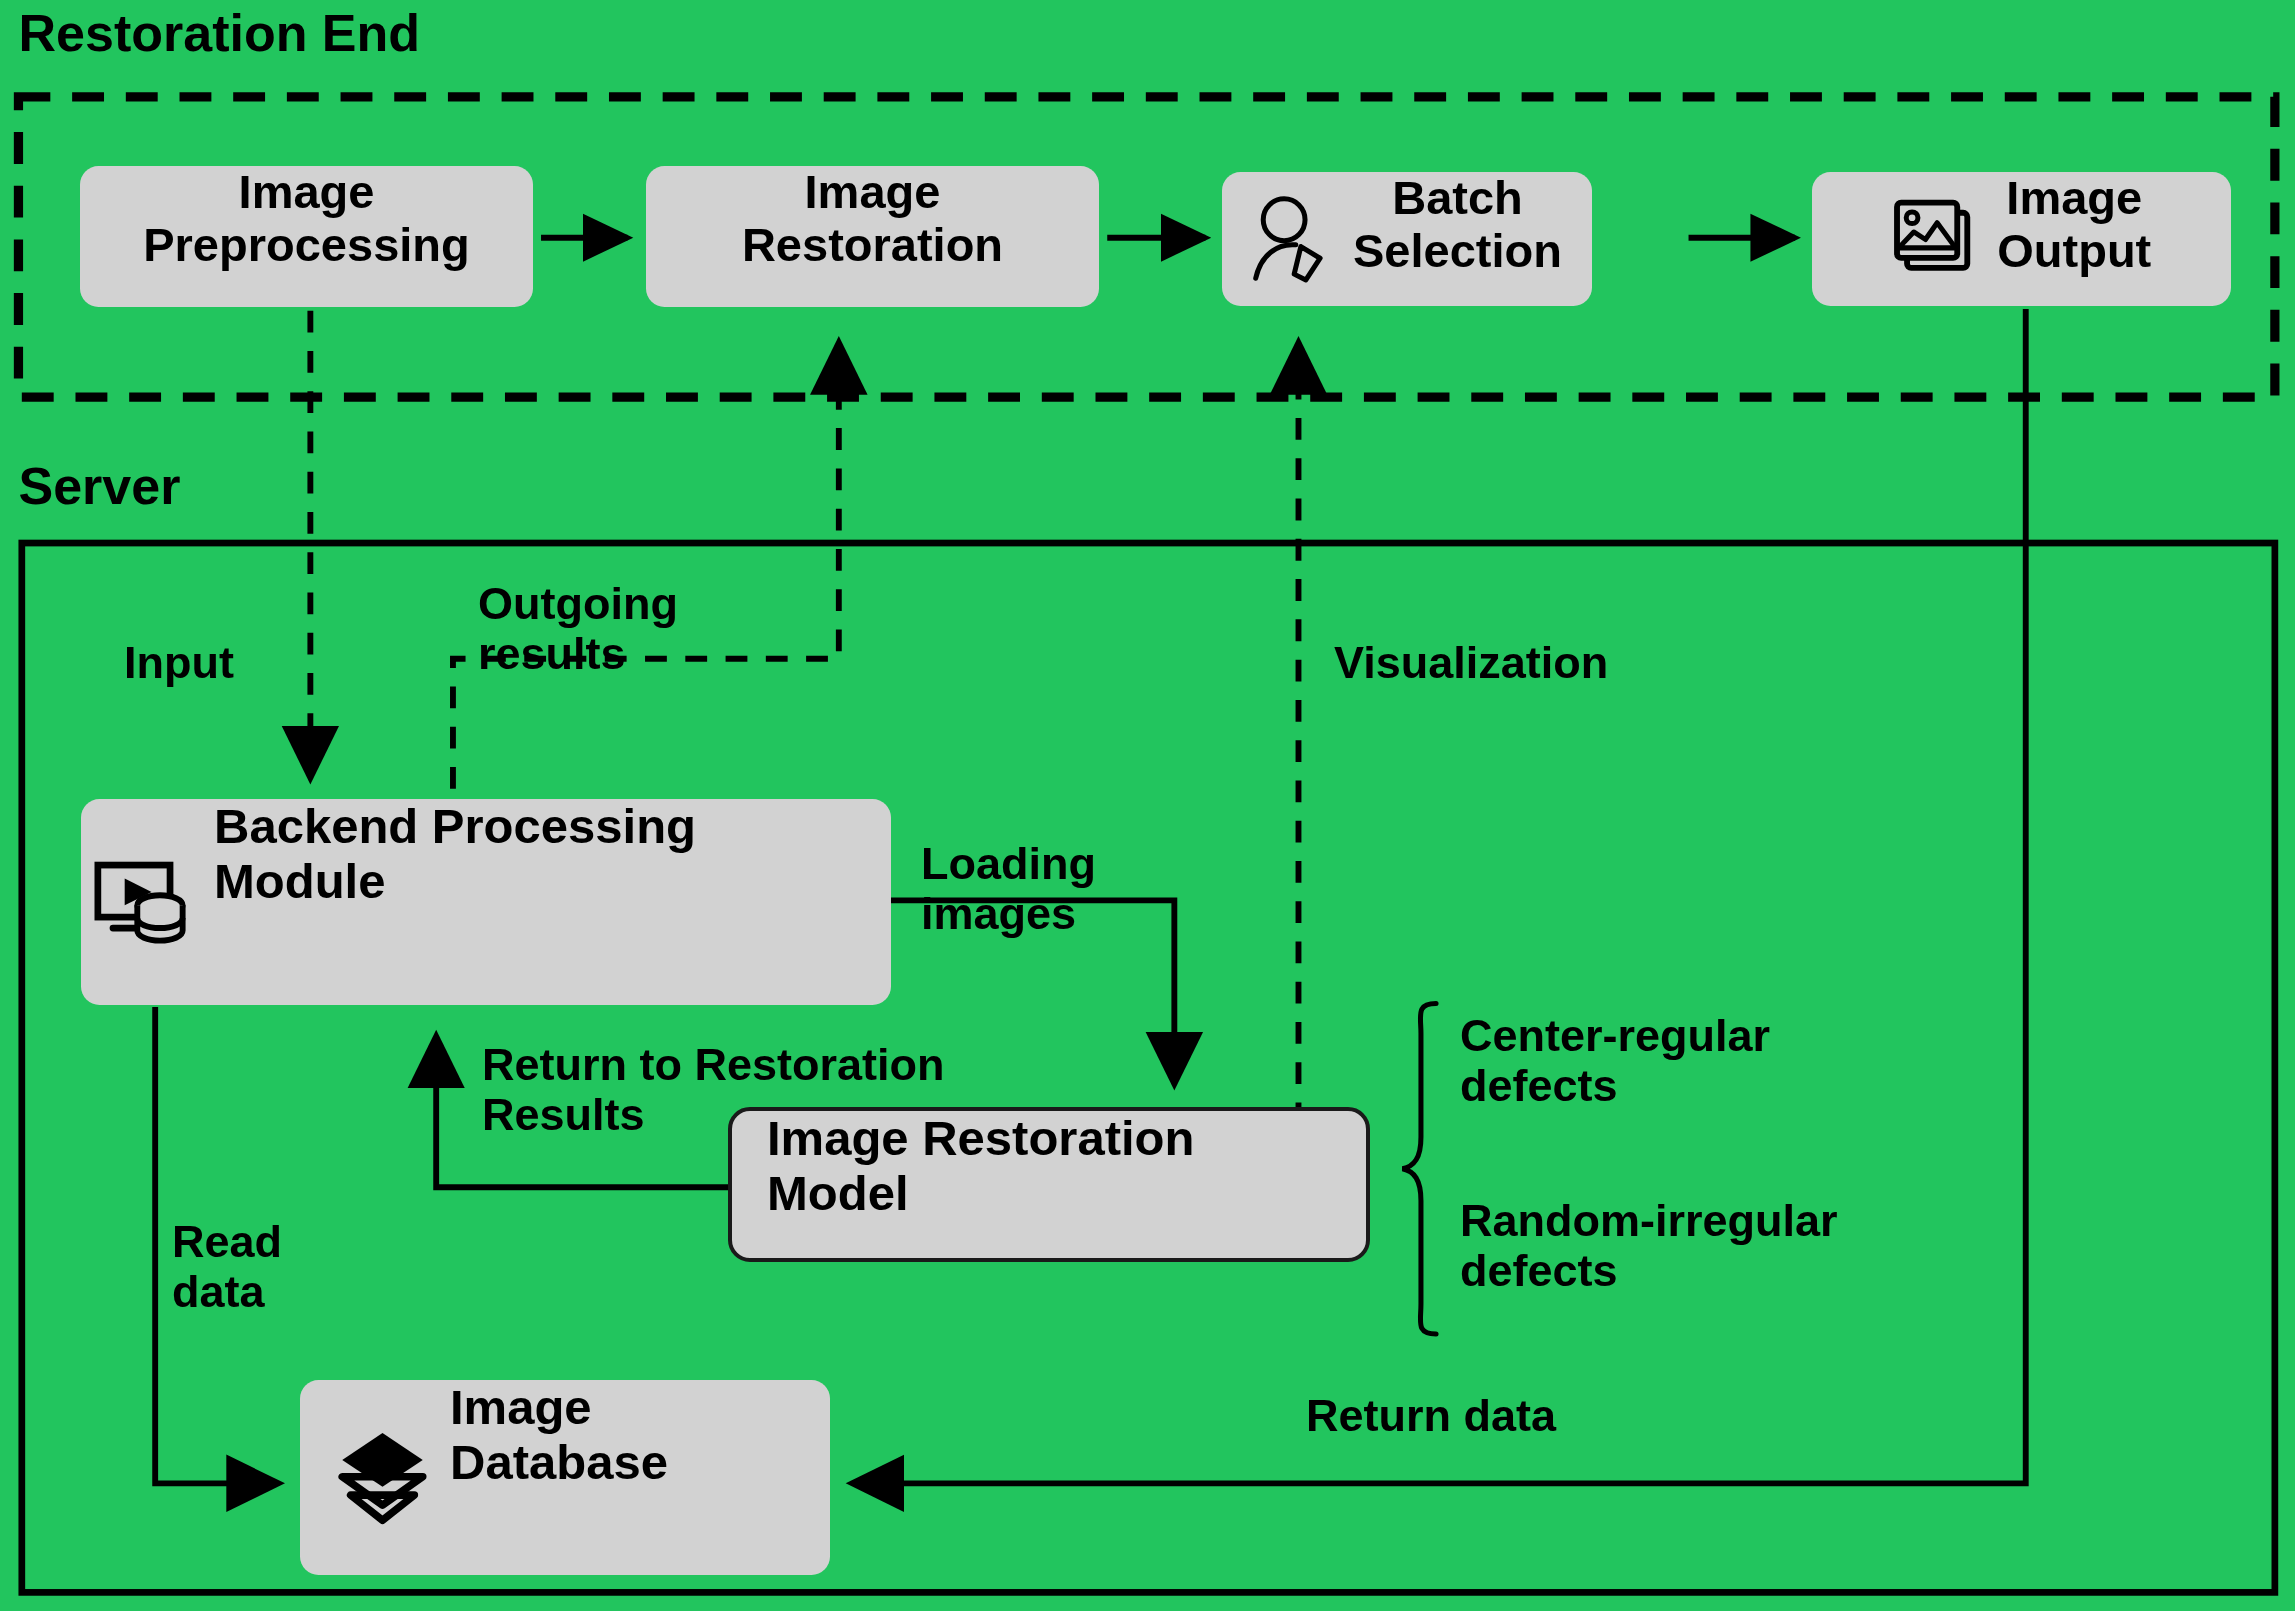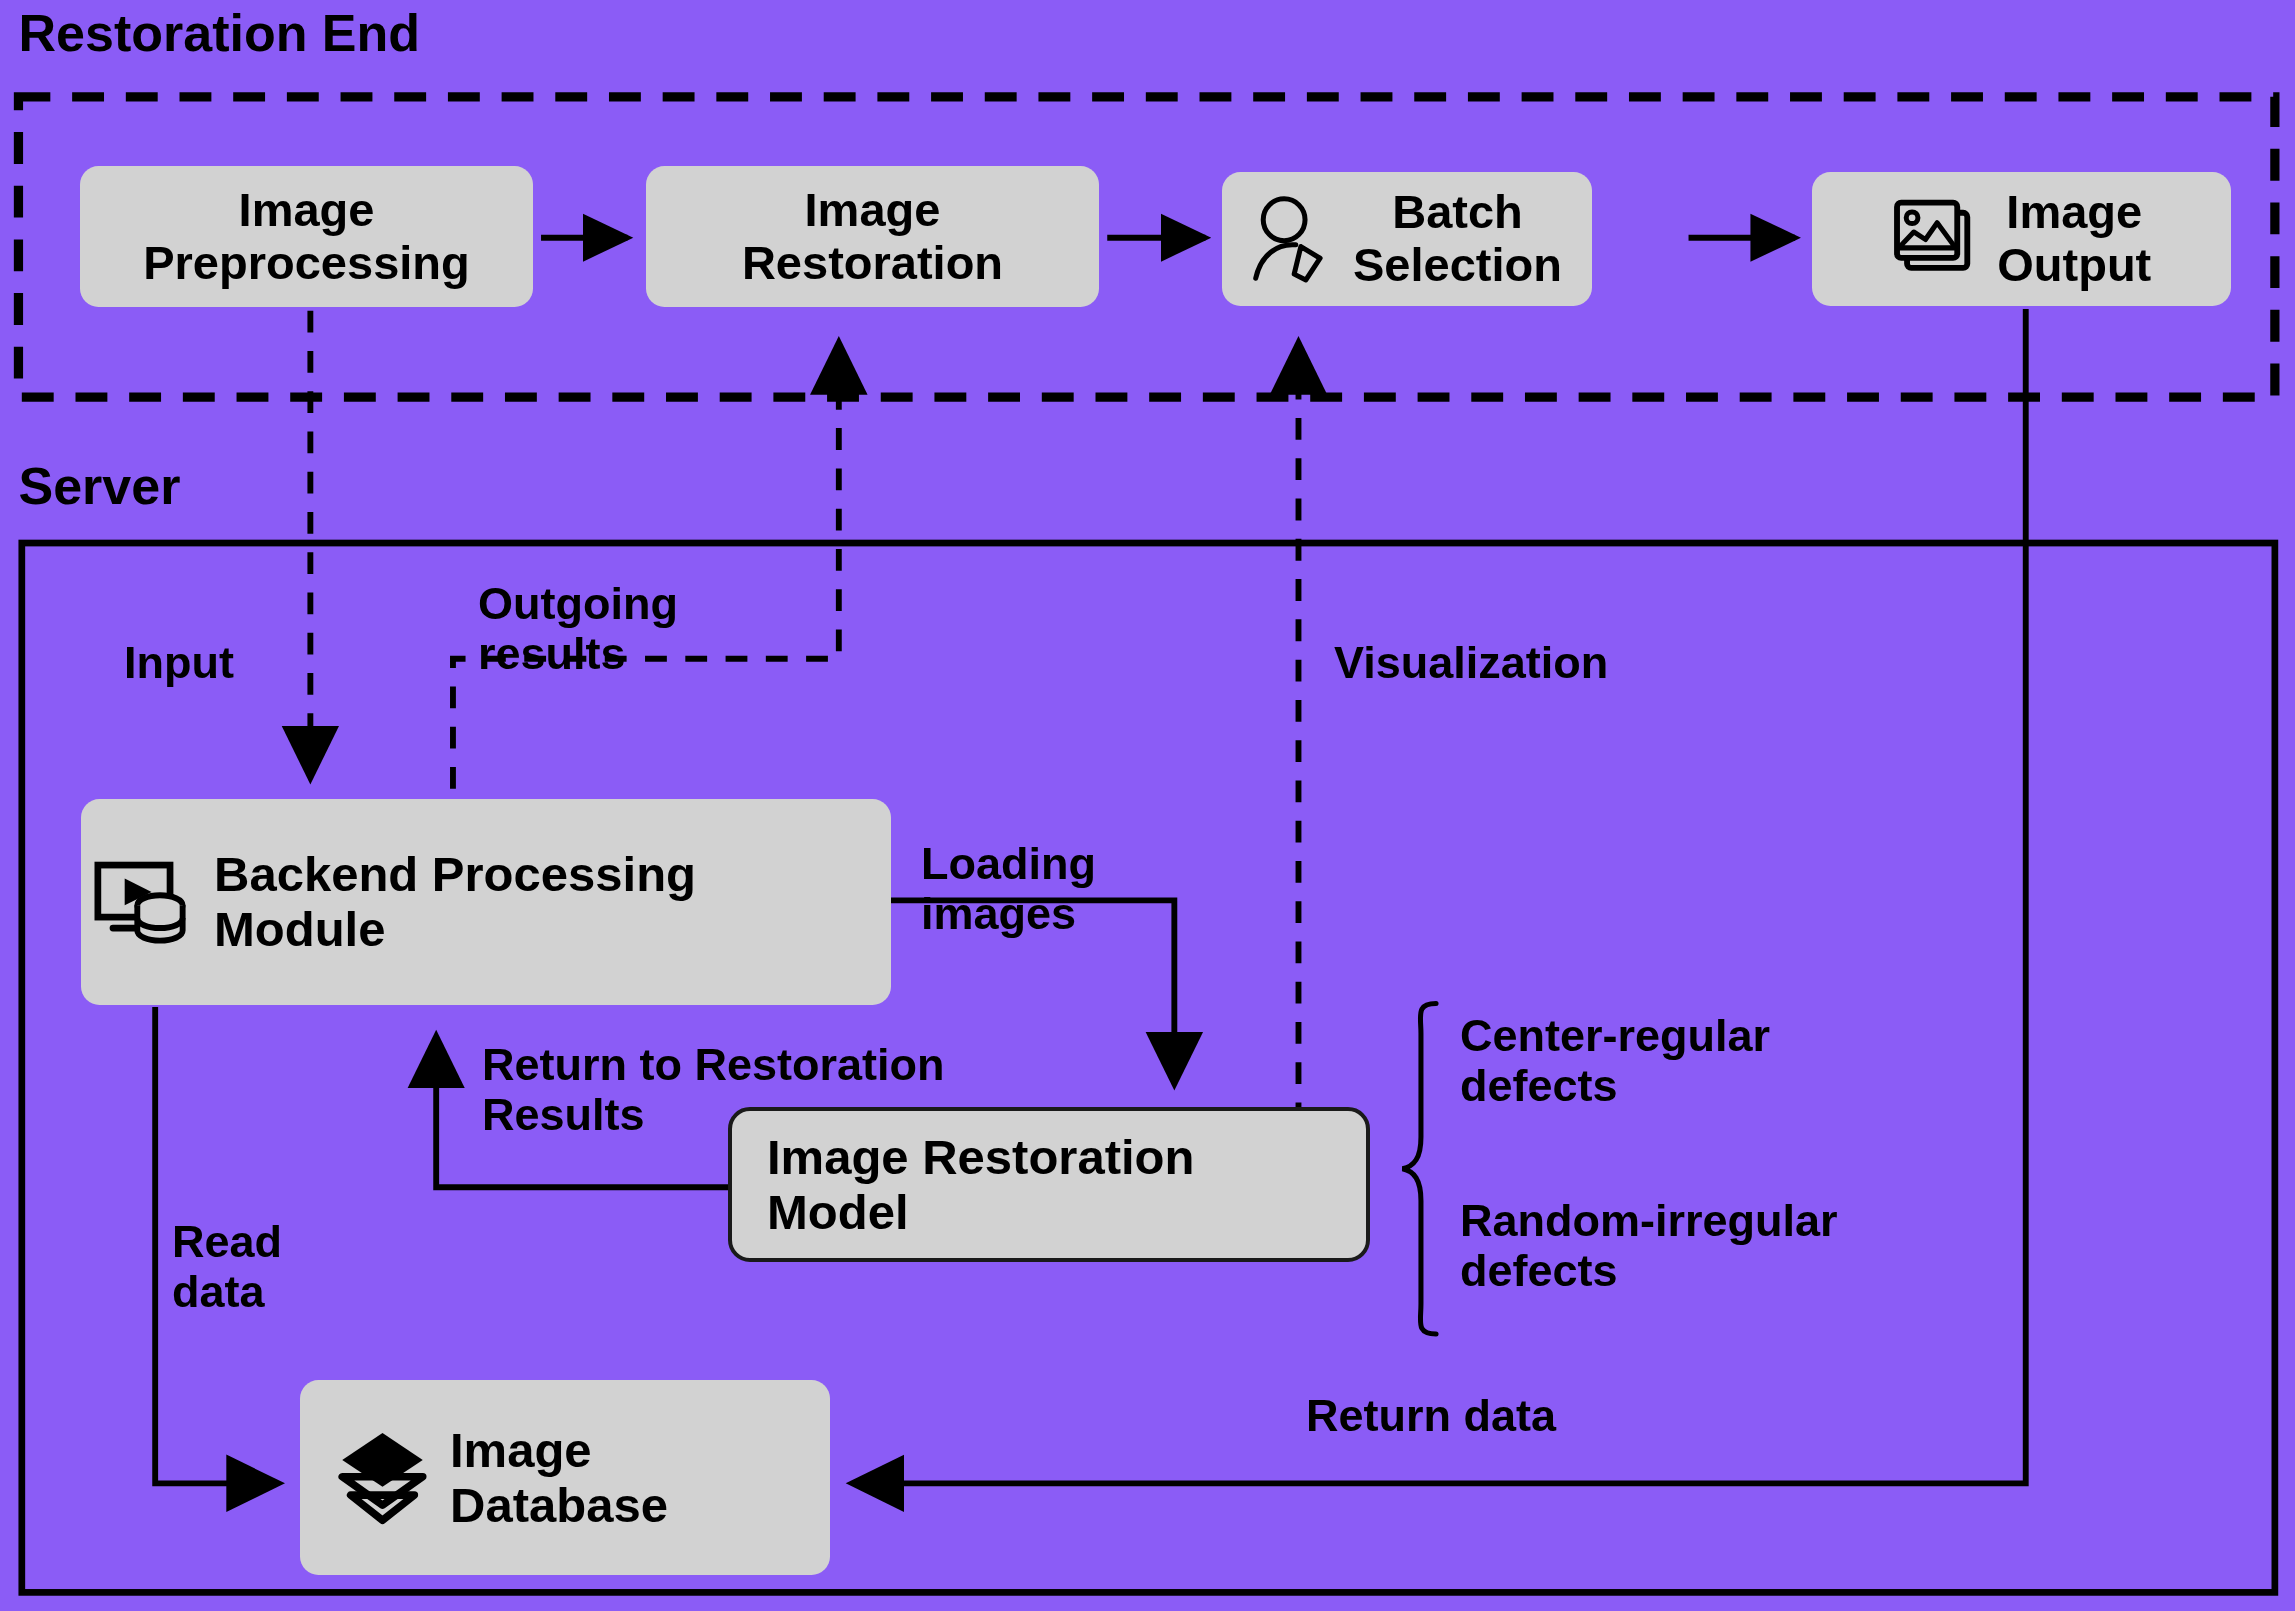--- a/index.html
+++ b/index.html
@@ -4,21 +4,21 @@
 <style>
   html, body {
     margin: 0;
     padding: 0;
     background: #ffffff;
   }
   #stage {
     position: relative;
     width: 2295px;
     height: 1612px;
-    background: #8b5cf6;
+    background: #22c55e;
     font-family: "Liberation Sans", sans-serif;
     overflow: hidden;
   }
   #wire {
     position: absolute;
     left: 0; top: 0;
     width: 2295px;
     height: 1612px;
   }
   
@@ -32,21 +32,20 @@
   #title-restoration-end { left: 18.5px; top: 6.7px; font-size: 52px; }
   #title-server          { left: 18.5px; top: 460px; font-size: 52px; }
 
   
   .node {
     position: absolute;
     background: #d2d2d2;
     border-radius: 18.5px;
     box-sizing: border-box;
     display: flex;
-    align-items: center;
     justify-content: center;
     color: #000;
     font-weight: bold;
     line-height: 1.12;
     text-align: center;
   }
   .node.outlined {
     border: 4.2px solid #1a1a1a;
     border-radius: 22px;
   }

